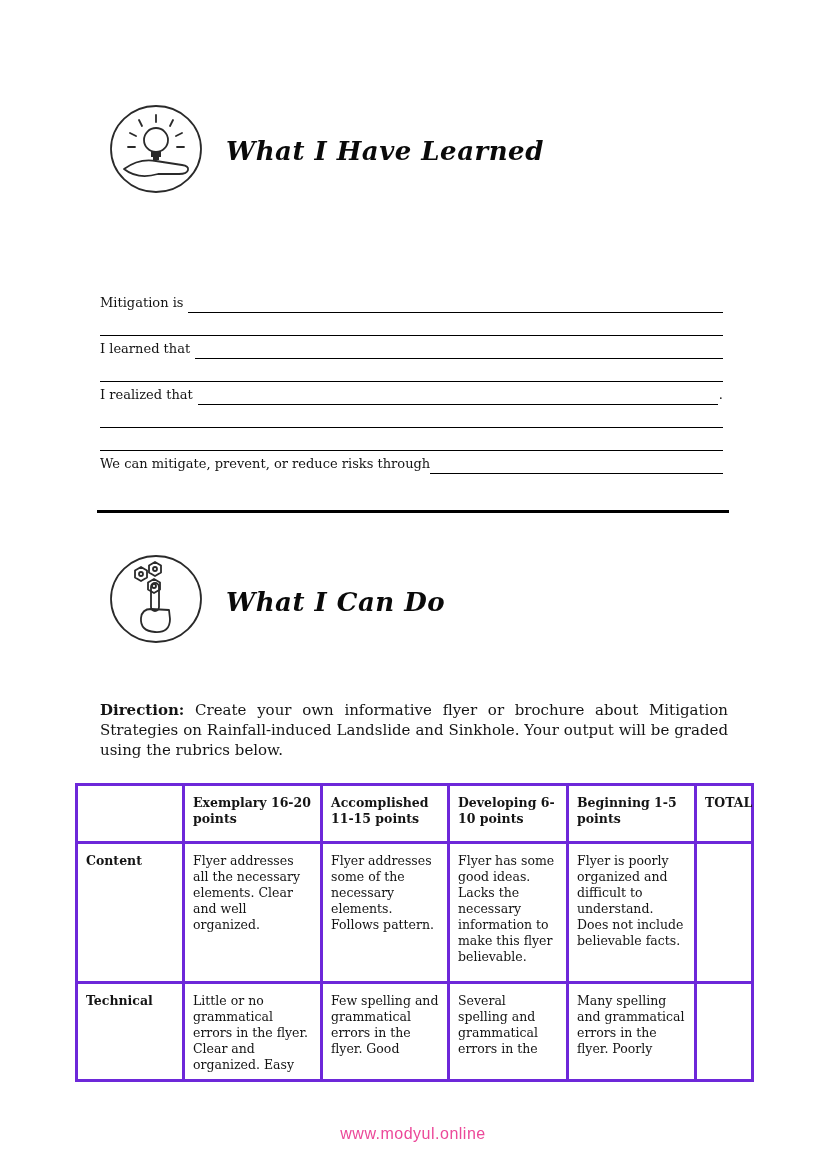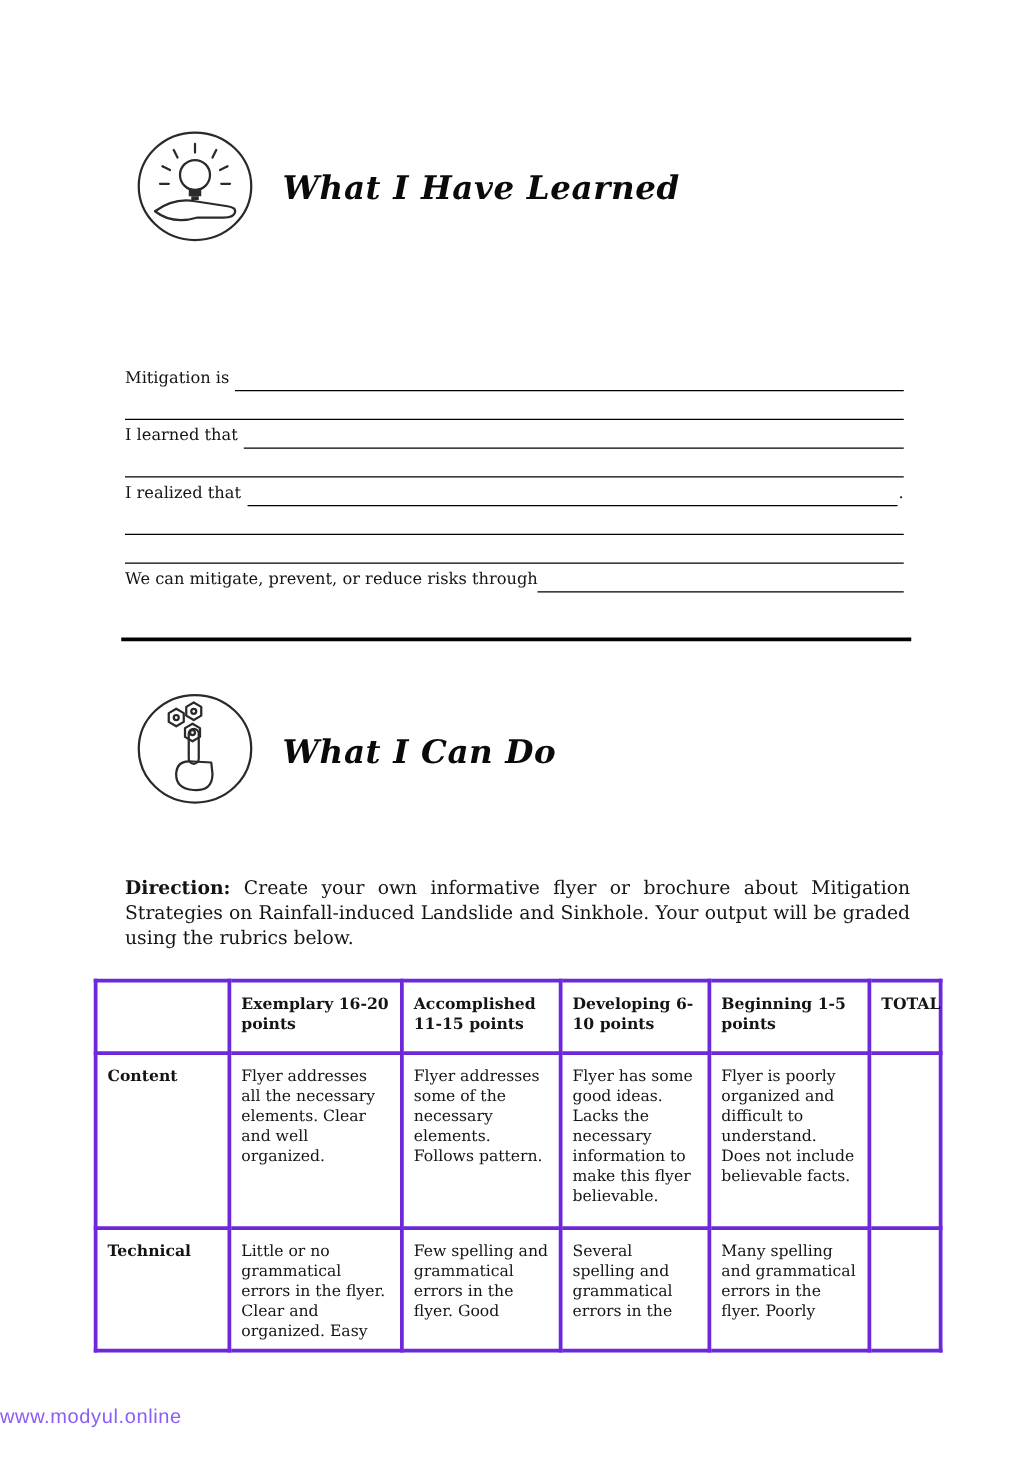--- a/index.html
+++ b/index.html
@@ -55,22 +55,22 @@
   }
   .rubric th { font-weight:bold; }
   .rubric th.center { text-align:left; }
   .rubric tr.header-row { height:58px; }
   .rubric tr.row-content { height:140px; }
   .rubric td.row-label { font-weight:bold; }
 
   
   .page-number { position:absolute; left:0; right:0; top:1084px; text-align:center;
     font-size:15.5px; }
-  .watermark { position:absolute; left:0; right:0; top:1125px; text-align:left;
-    font-family:"Liberation Sans", sans-serif; font-size:16px; color:#8b5cf6; letter-spacing:0.5px; }
+  .watermark { position:absolute; left:0; right:0; top:1125px; text-align:center;
+    font-family:"Liberation Sans", sans-serif; font-size:16px; color:#ec4899; letter-spacing:0.5px; }
 
   svg .ln { fill:none; stroke:#2a2a2a; stroke-width:1.8; stroke-linecap:round; stroke-linejoin:round; }
   svg .fill { fill:#2a2a2a; stroke:none; }
 </style>
 </head>
 <body>
 
 <div class="page">
 
   <div class="section-icon icon-learned">

